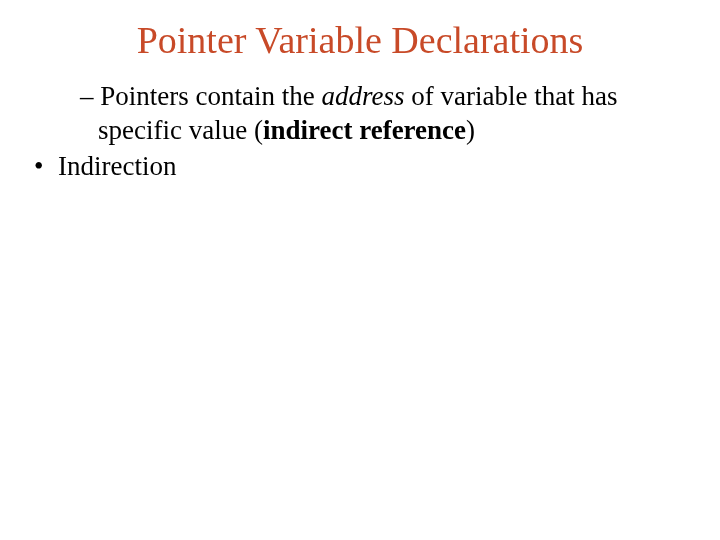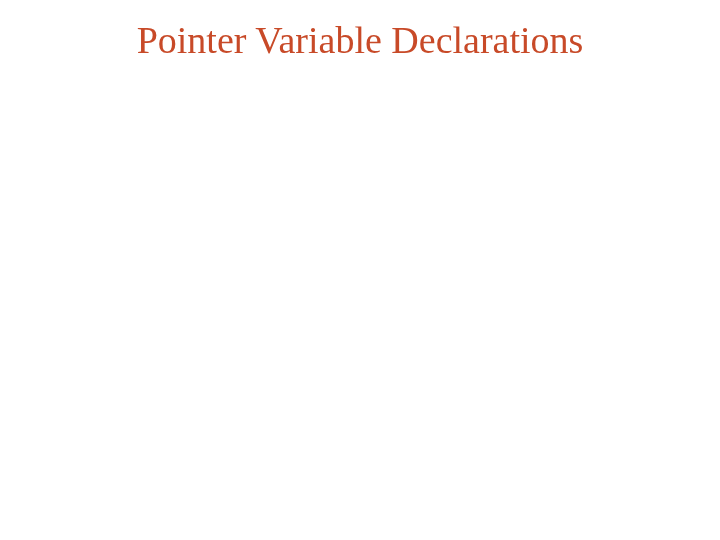--- a/index.html
+++ b/index.html
@@ -54,17 +54,21 @@
 <body>
 
 <div class="slide">
   <h1 class="title" style="color:#c84a28">Pointer Variable Declarations</h1>
 
   <div class="body">
 
 
 
 
+    <div class="lvl2">
+      <span class="dash">– </span><span>Pointers contain the </span><span class="italic">address</span><span> of variable that has specific value (</span><span class="bold">indirect reference</span><span>)</span>
+    </div>
 
+    <div class="lvl1">Indirection</div>
 
 
   </div>
 </div>
 
 </body></html>

